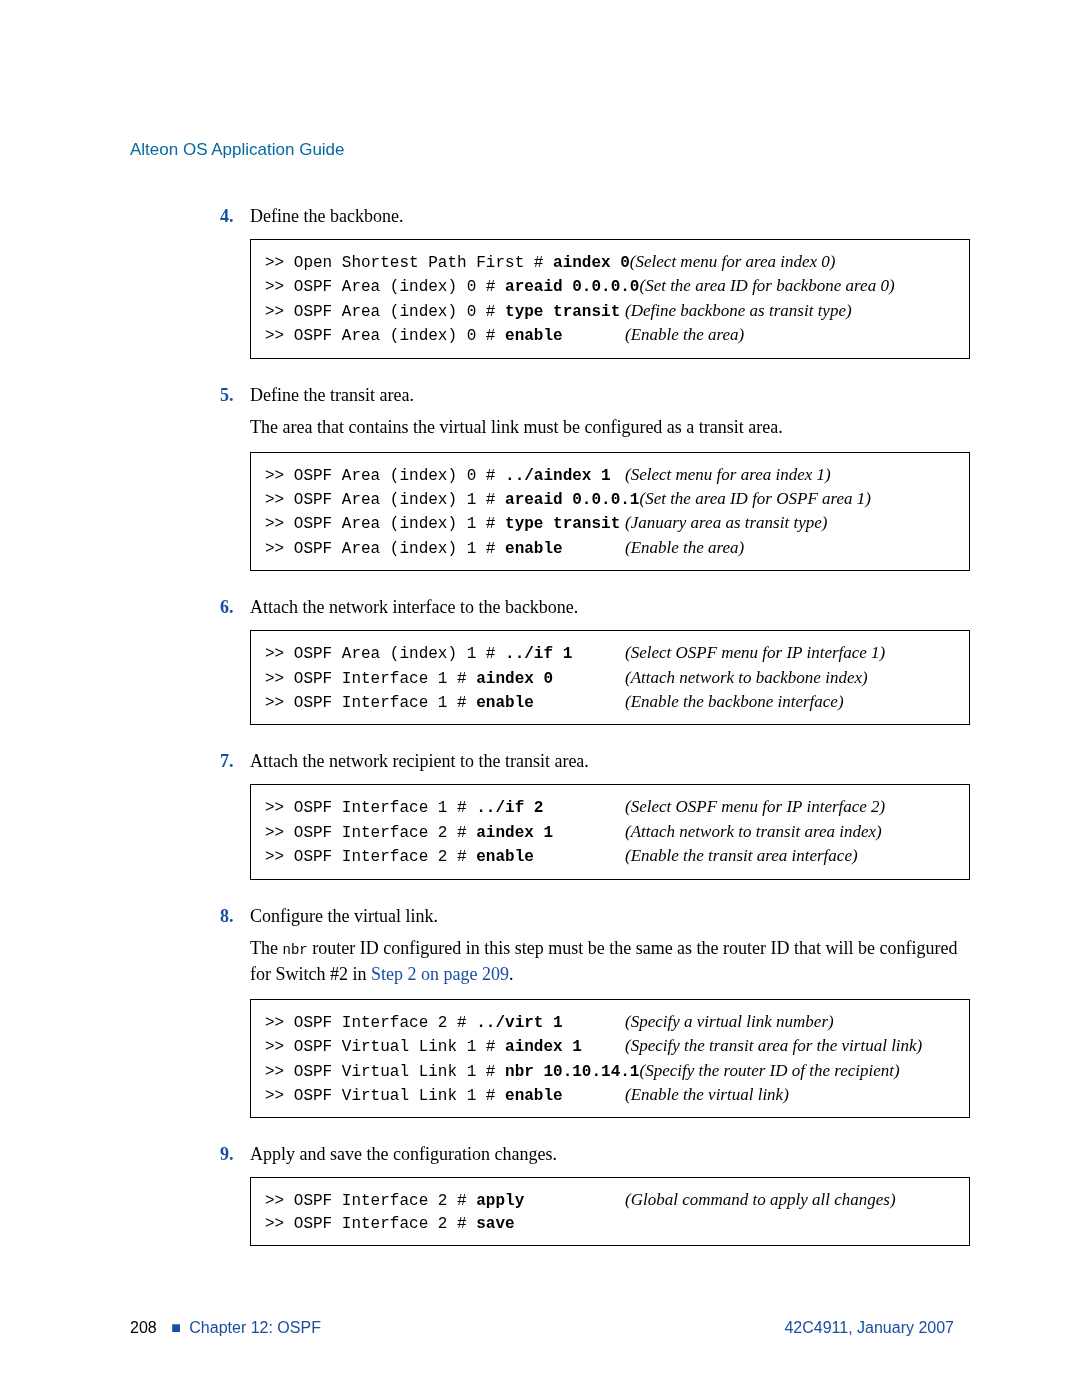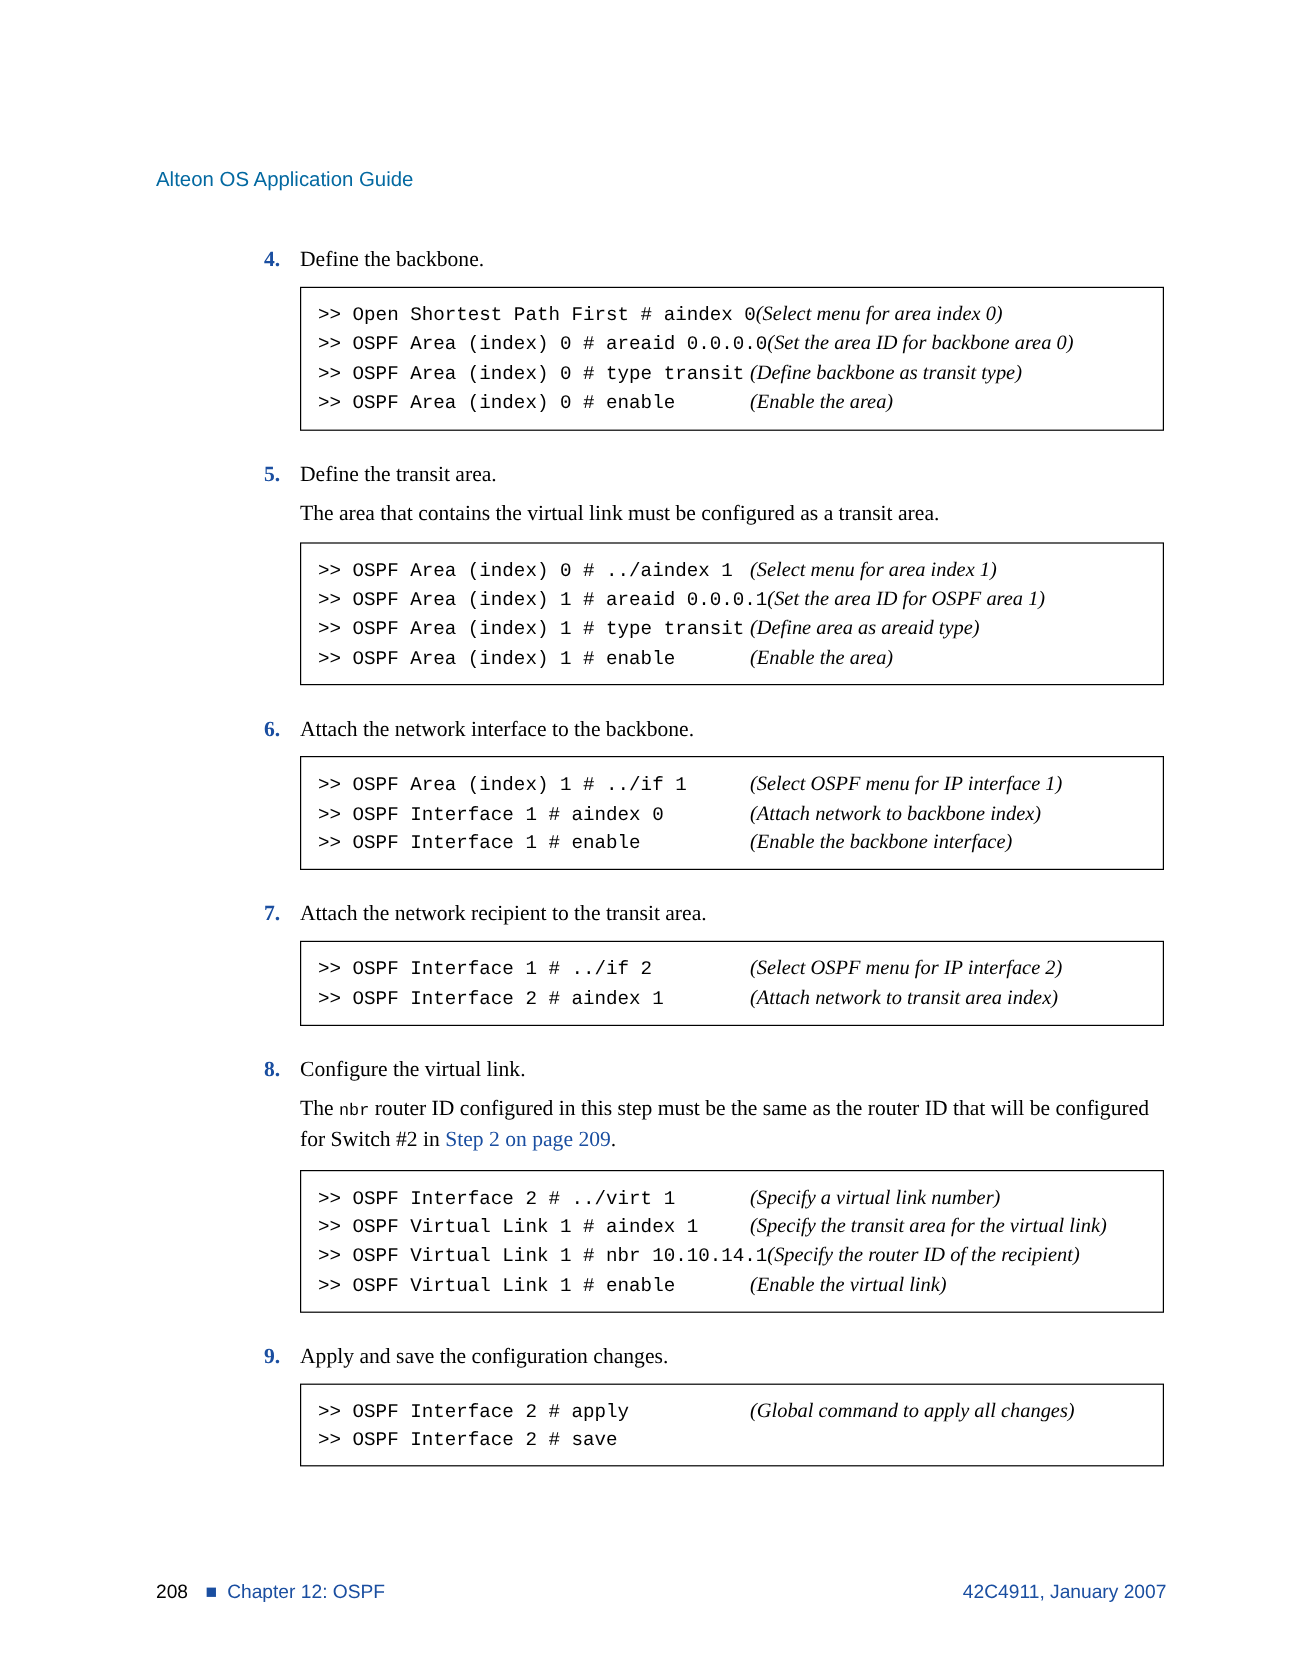--- a/index.html
+++ b/index.html
@@ -70,30 +70,30 @@
     display: flex;
     align-items: baseline;
     font-size: 16px;
     line-height: 1.4;
   }
   .cmd-left {
     font-family: "Courier New", Courier, monospace;
     white-space: pre;
     flex: 0 0 360px;
   }
-  .cmd-left b { font-weight: normal; }
+  .cmd-left b { font-weight: bold; }
   .cmd-right {
     font-style: italic;
     font-family: "Times New Roman", Times, serif;
     font-size: 17px;
   }
   .footer {
     position: absolute;
     left: 130px;
-    right: 108px;
+    right: 126px;
     bottom: 60px;
     display: flex;
     justify-content: space-between;
     align-items: baseline;
     font-family: "Segoe UI", "Myriad Pro", Arial, sans-serif;
     font-size: 16px;
     color: #1a4ea0;
   }
   .footer .page-no {
     color: #000;
@@ -149,21 +149,21 @@
           <div class="cmd-line">
             <span class="cmd-left"><span>&gt;&gt; OSPF Area (index) 0 # </span><b>../aindex 1</b></span>
             <span class="cmd-right">(Select menu for area index 1)</span>
           </div>
           <div class="cmd-line">
             <span class="cmd-left"><span>&gt;&gt; OSPF Area (index) 1 # </span><b>areaid 0.0.0.1</b></span>
             <span class="cmd-right">(Set the area ID for OSPF area 1)</span>
           </div>
           <div class="cmd-line">
             <span class="cmd-left"><span>&gt;&gt; OSPF Area (index) 1 # </span><b>type transit</b></span>
-            <span class="cmd-right">(Define area as areaid type)</span>
+            <span class="cmd-right">(January area as transit type)</span>
           </div>
           <div class="cmd-line">
             <span class="cmd-left"><span>&gt;&gt; OSPF Area (index) 1 # </span><b>enable</b></span>
             <span class="cmd-right">(Enable the area)</span>
           </div>
         </div>
       </div>
       <div class="step">
         <div class="step-head">
           <span class="step-num">6.</span>
@@ -190,20 +190,24 @@
           <span class="step-title">Attach the network recipient to the transit area.</span>
         </div>
         <div class="cmdbox">
           <div class="cmd-line">
             <span class="cmd-left"><span>&gt;&gt; OSPF Interface 1 # </span><b>../if 2</b></span>
             <span class="cmd-right">(Select OSPF menu for IP interface 2)</span>
           </div>
           <div class="cmd-line">
             <span class="cmd-left"><span>&gt;&gt; OSPF Interface 2 # </span><b>aindex 1</b></span>
             <span class="cmd-right">(Attach network to transit area index)</span>
+          </div>
+          <div class="cmd-line">
+            <span class="cmd-left"><span>&gt;&gt; OSPF Interface 2 # </span><b>enable</b></span>
+            <span class="cmd-right">(Enable the transit area interface)</span>
           </div>
         </div>
       </div>
       <div class="step">
         <div class="step-head">
           <span class="step-num">8.</span>
           <span class="step-title">Configure the virtual link.</span>
         </div>
         <div class="step-body"><span>The </span><span class="code-tt">nbr</span><span> router ID configured in this step must be the same as the router ID that will be configured for Switch #2 in </span><span class="link">Step 2 on page 209</span><span>.</span></div>
         <div class="cmdbox">

